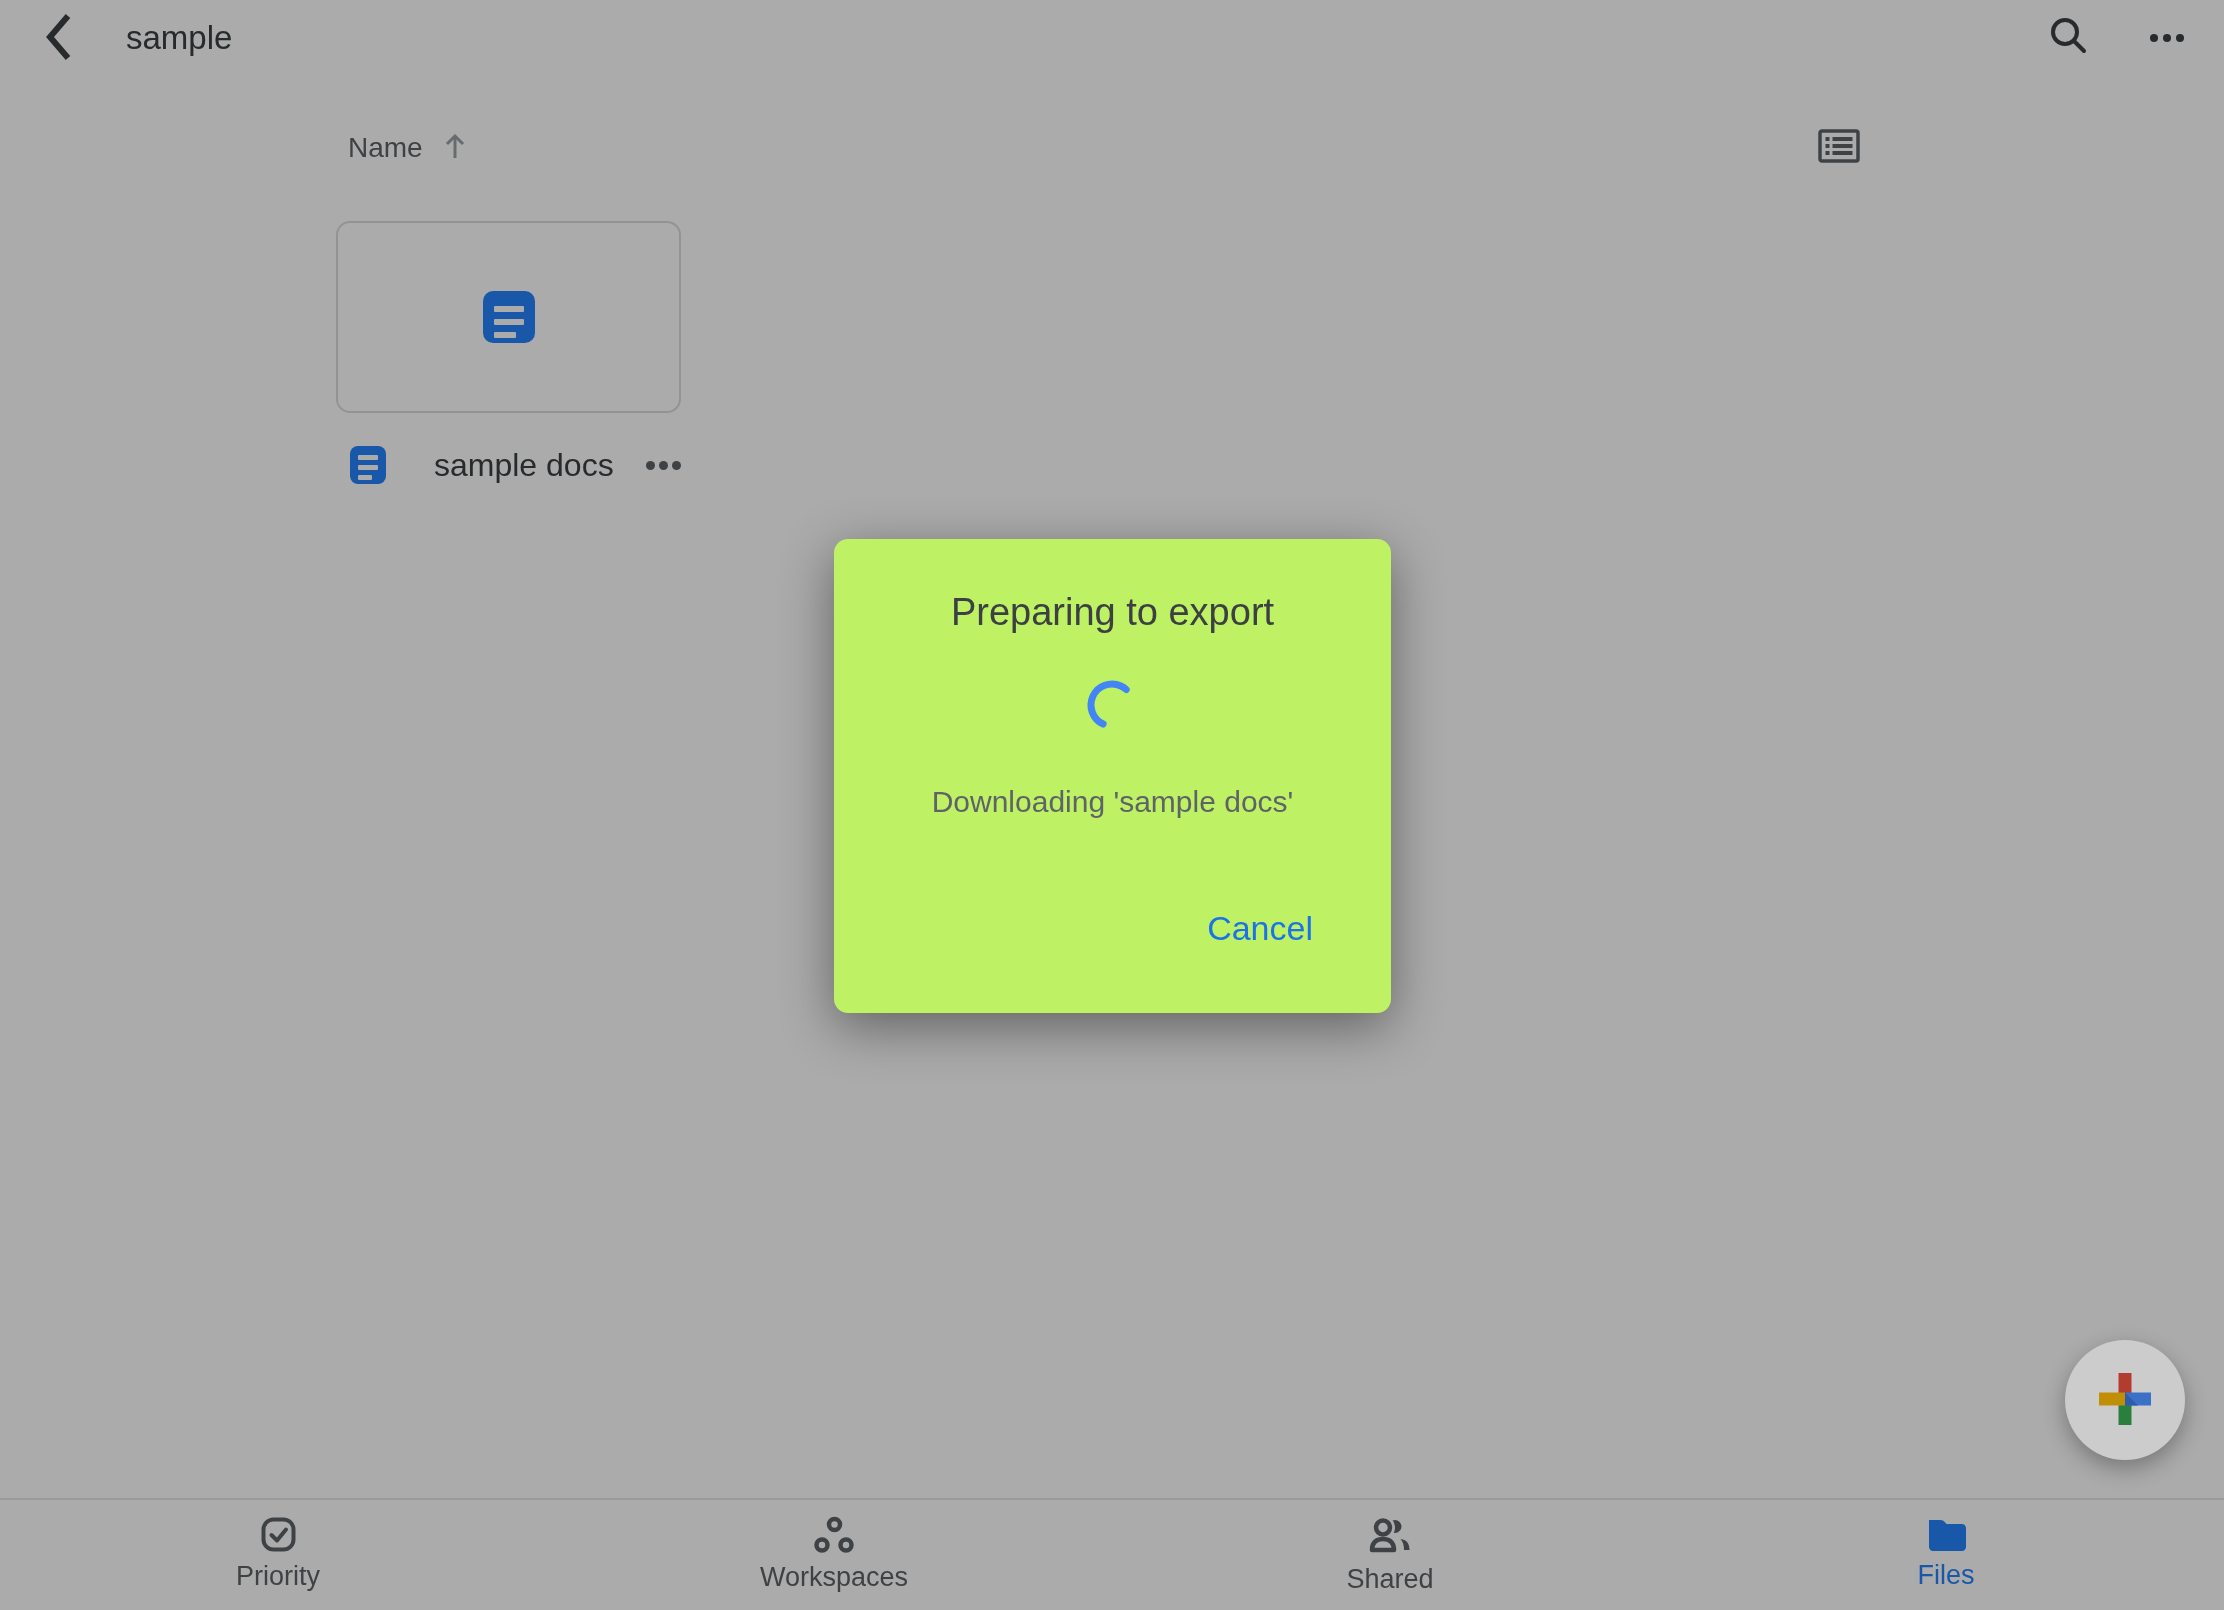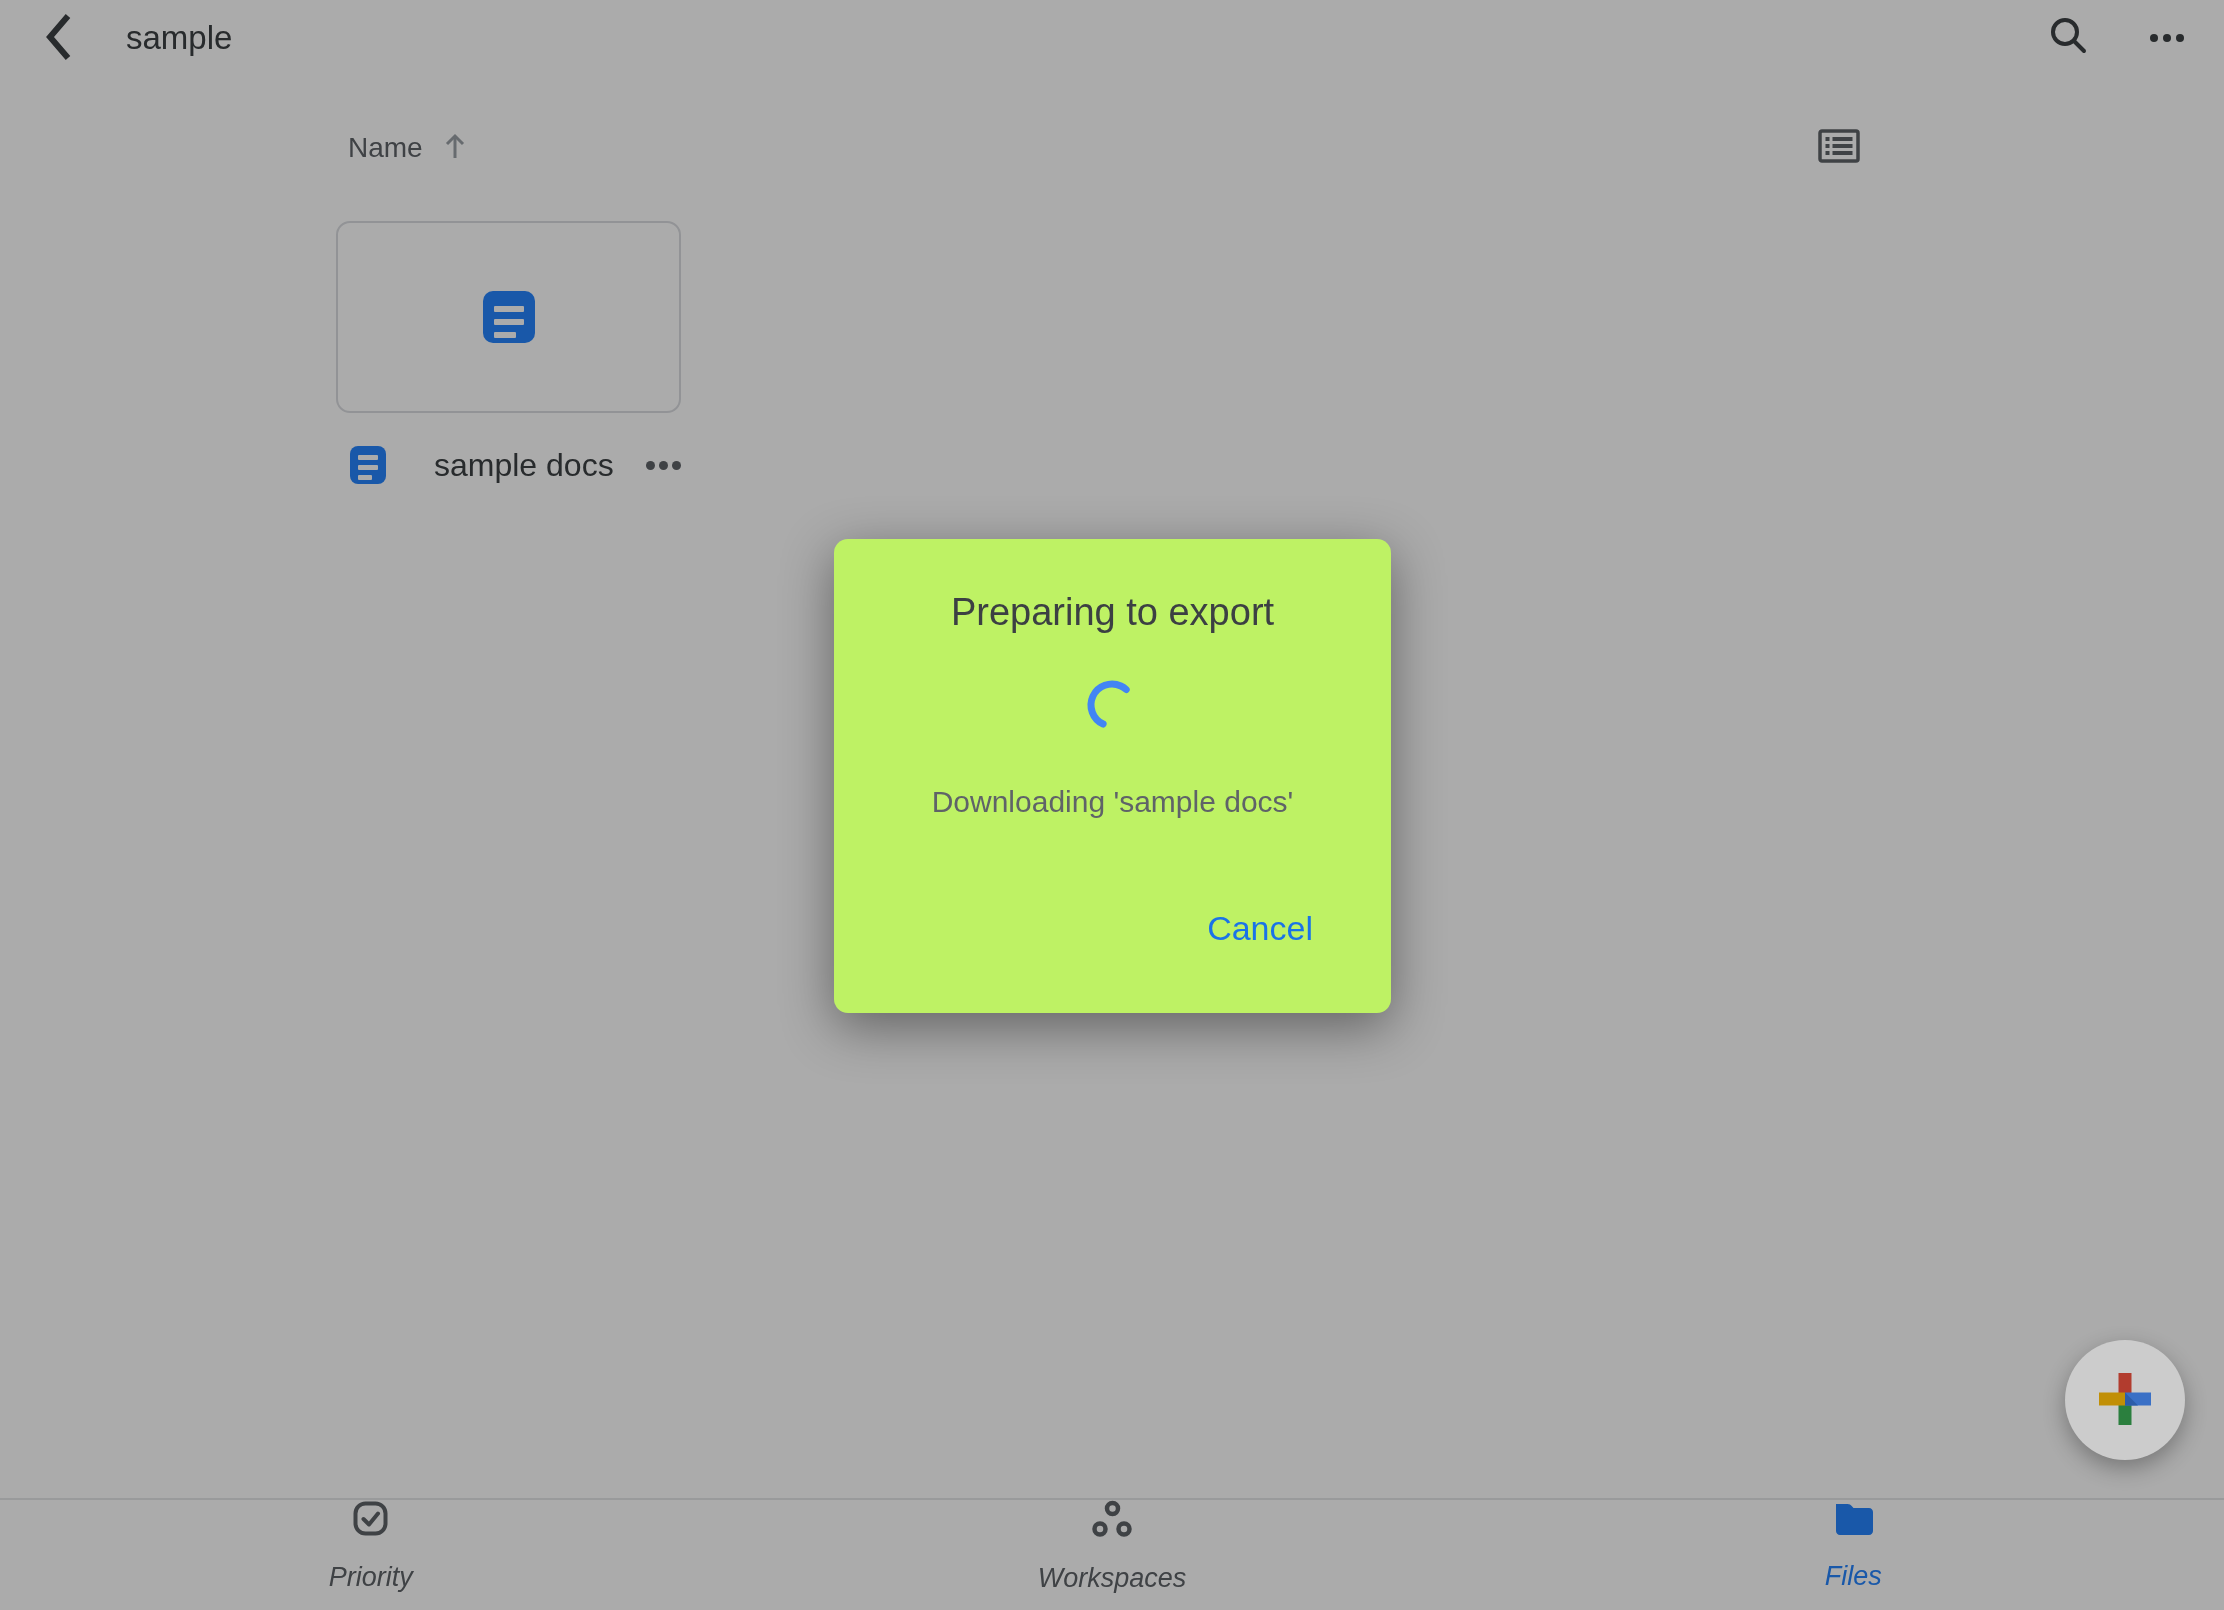--- a/index.html
+++ b/index.html
@@ -44,21 +44,21 @@
   .doc-icon.small i:nth-child(1){width:20px;}
   .doc-icon.small i:nth-child(2){width:20px;}
   .doc-icon.small i:nth-child(3){width:14px;}
   .file-name{margin-left:48px;font-size:32px;color:var(--text_primary);}
   .file-more{margin-left:26px;display:flex;align-items:center;gap:4px;height:42px;padding:0 6px;}
   .file-more i{width:9px;height:9px;border-radius:50%;background:var(--text_secondary);display:block;}
 
   
   .bottom-nav{left:0;top:1498px;width:2224px;height:112px;background:#fff;
     border-top:2px solid var(--divider_gray);display:flex;}
-  .tab{flex:1;display:flex;flex-direction:column;align-items:center;justify-content:flex-start;gap:21px;font-style:italic;}
+  .tab{flex:1;display:flex;flex-direction:column;align-items:center;justify-content:flex-start;padding-top:16px;gap:4px;}
   .tab .label{font-size:27px;color:var(--text_secondary);}
   .tab.active .label{color:var(--accent_blue);}
 
   
   .scrim{left:0;top:0;width:2224px;height:1610px;background:var(--scrim);z-index:10;}
   .dialog{left:834px;top:539px;width:557px;height:474px;background:#bef264;border-radius:14px;
     box-shadow:0 14px 52px rgba(0,0,0,0.42);z-index:20;}
   .dlg-title{position:absolute;top:52px;left:0;width:100%;text-align:center;
     font-size:38px;color:var(--text_primary);font-weight:400;}
   .dlg-spinner{position:absolute;left:250px;top:138px;}
@@ -165,20 +165,39 @@
         <svg width="42" height="38" viewBox="0 0 42 38">
             <g fill="none" stroke="#5f6368" stroke-width="4.5">
               <circle cx="21.5" cy="8.5" r="5.5"></circle>
               <circle cx="9" cy="29" r="5.5"></circle>
               <circle cx="33" cy="29" r="5.5"></circle>
             </g>
           </svg>
       </span>
       <span class="label">Workspaces</span>
     </div>
+    <div class="tab">
+      <span>
+        <svg width="48" height="40" viewBox="0 0 48 40">
+          <defs>
+              <mask id="pm">
+                <rect x="0" y="0" width="48" height="40" fill="#fff"></rect>
+                <circle cx="17" cy="11.5" r="12" fill="#000"></circle>
+              </mask>
+            </defs>
+          <g fill="#5f6368" mask="url(#pm)">
+            <circle cx="29" cy="10.5" r="6.5"></circle>
+            <path d="M32.5 34 L43.5 34 C43.5 26.5 40 23.8 34.5 23 C37 25.8 38 29 38 34 Z"></path>
+          </g>
+          <circle cx="17" cy="11.5" r="7" fill="none" stroke="#5f6368" stroke-width="4.5"></circle>
+          <path d="M6 34 c0,-8.5 5.5,-11 11,-11 s11,2.5 11,11 Z" fill="none" stroke="#5f6368" stroke-width="4.5" stroke-linejoin="round"></path>
+        </svg>
+      </span>
+      <span class="label">Shared</span>
+    </div>
     <div class="tab active">
       <span>
         <svg width="44" height="36" viewBox="0 0 44 36">
             <path d="M5 4 h11.5 c2 0 3.2 0.9 4.2 2 l1.8 2 h15.5 c2.3 0 4 1.8 4 4 v19 c0 2.2 -1.7 4 -4 4 h-29 c-2.3 0 -4 -1.8 -4 -4 Z" fill="#2684fc"></path>
           </svg>
       </span>
       <span class="label">Files</span>
     </div>
   </nav>
 

